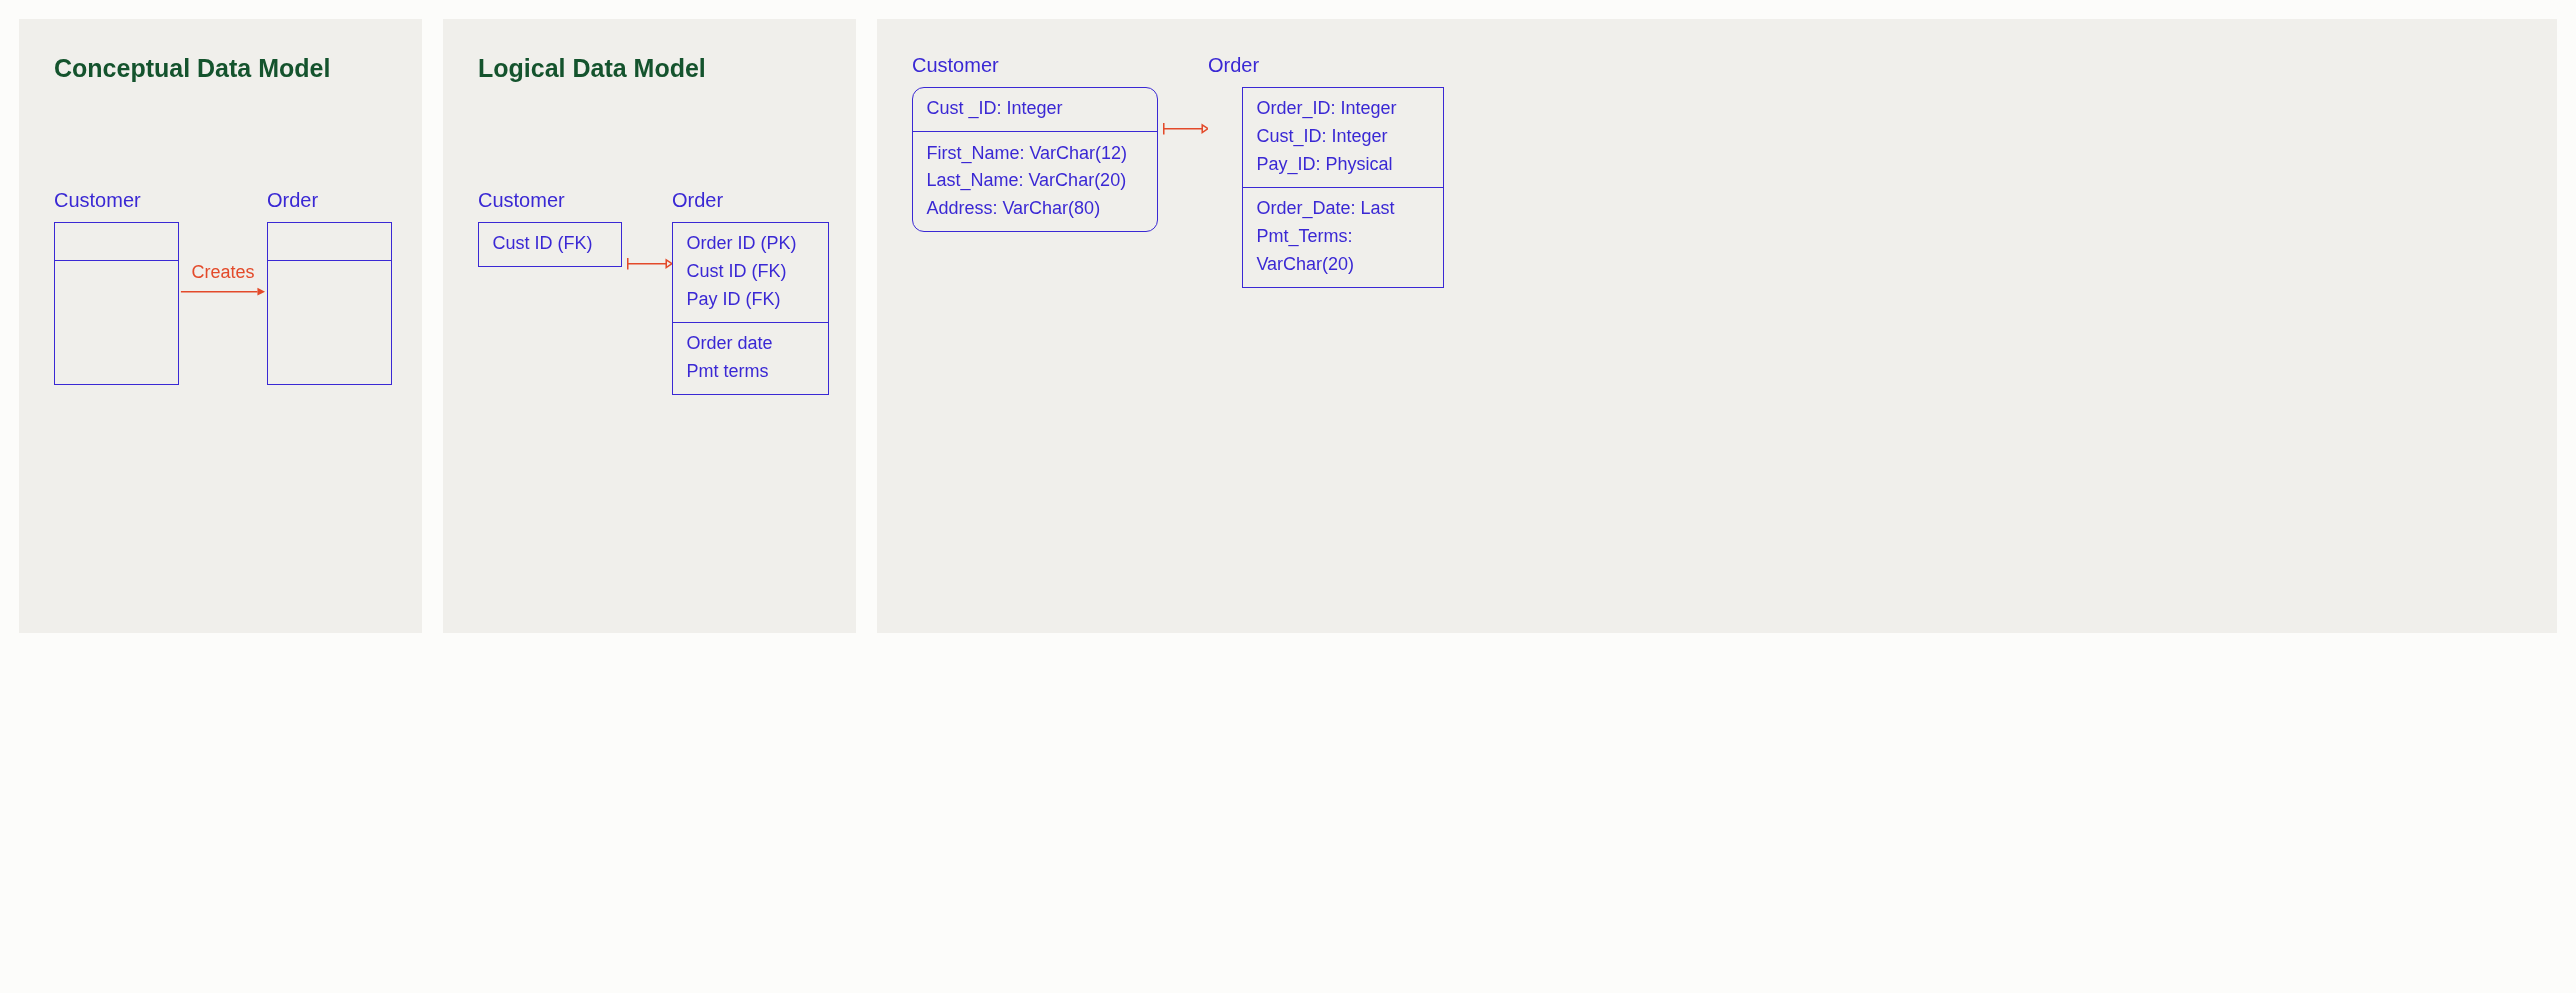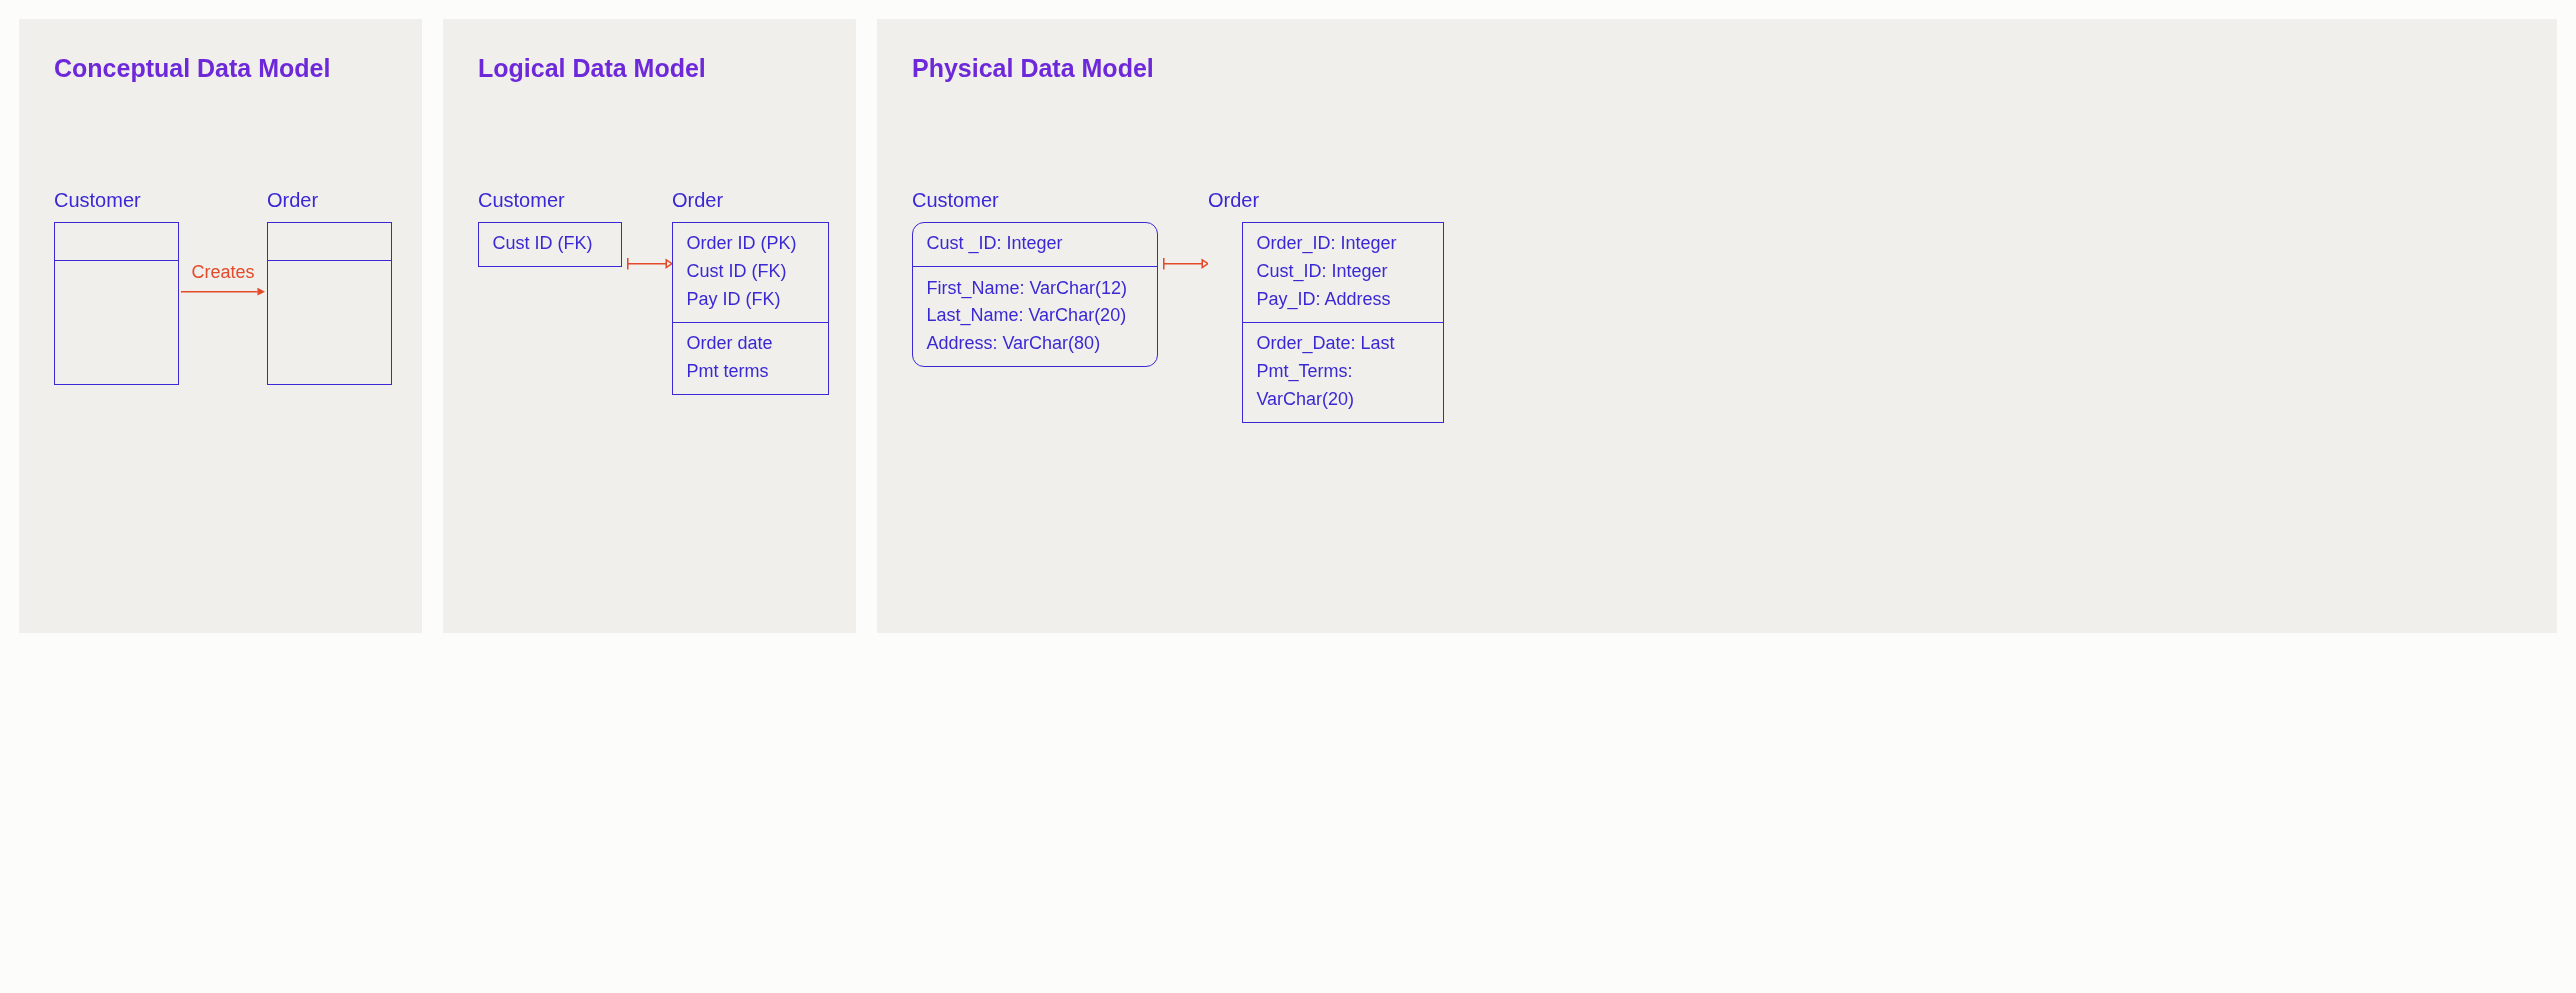--- a/index.html
+++ b/index.html
@@ -14,21 +14,21 @@
     width: 100%;
   }
   .panel {
     background: #f0efeb;
     flex: 0 0 auto;
     position: relative;
     padding: 35px 35px 38px 35px;
     height: 614px;
   }
   .panel-title {
-    color: #6d28d9;
+    color: #14532d;
     font-size: 25px;
     font-weight: 600;
     margin-bottom: 106px;
   }
   .row { display: flex; align-items: flex-start; }
   .entity-label {
     color: #3a28d4;
     font-size: 20px;
     font-weight: 500;
     margin-bottom: 9.6px;
@@ -157,21 +157,20 @@
           <div class="sec">
               <div>Order date</div>
               <div>Pmt terms</div>
             </div>
         </div>
       </div>
     </div>
   </div>
 
   <div class="panel panel-physical">
-    <div class="panel-title">Physical Data Model</div>
     <div class="row">
       <div class="conc-boxcol">
         <div class="entity-label">Customer</div>
         <div class="e-box phy-cust">
           <div class="sec">
               <div>Cust _ID: Integer</div>
             </div>
           <div class="sec">
               <div>First_Name: VarChar(12)</div>
               <div>Last_Name: VarChar(20)</div>
@@ -185,21 +184,21 @@
           <line x1="6" y1="2" x2="6" y2="14" class="rel-stroke"></line>
           <polygon points="46,4 52,8 46,12" class="rel-stroke"></polygon>
         </svg>
       </div>
       <div class="conc-boxcol">
         <div class="entity-label">Order</div>
         <div class="e-box phy-order">
           <div class="sec">
               <div>Order_ID: Integer</div>
               <div>Cust_ID: Integer</div>
-              <div>Pay_ID: Address</div>
+              <div>Pay_ID: Physical</div>
             </div>
           <div class="sec">
               <div>Order_Date: Last</div>
               <div>Pmt_Terms: VarChar(20)</div>
             </div>
         </div>
       </div>
     </div>
   </div>
 

